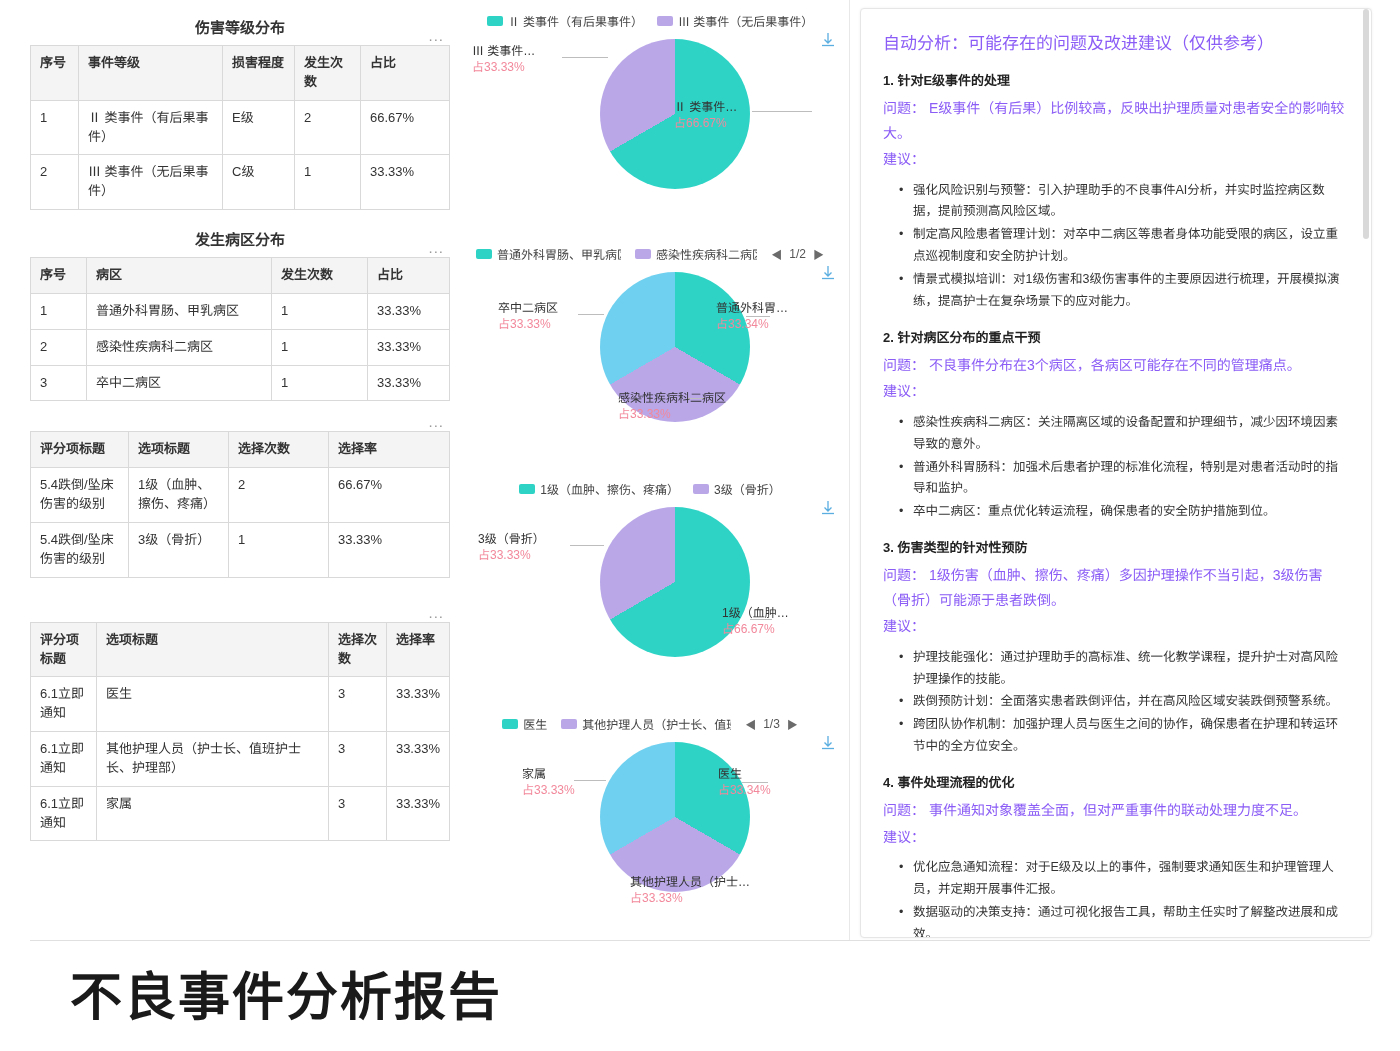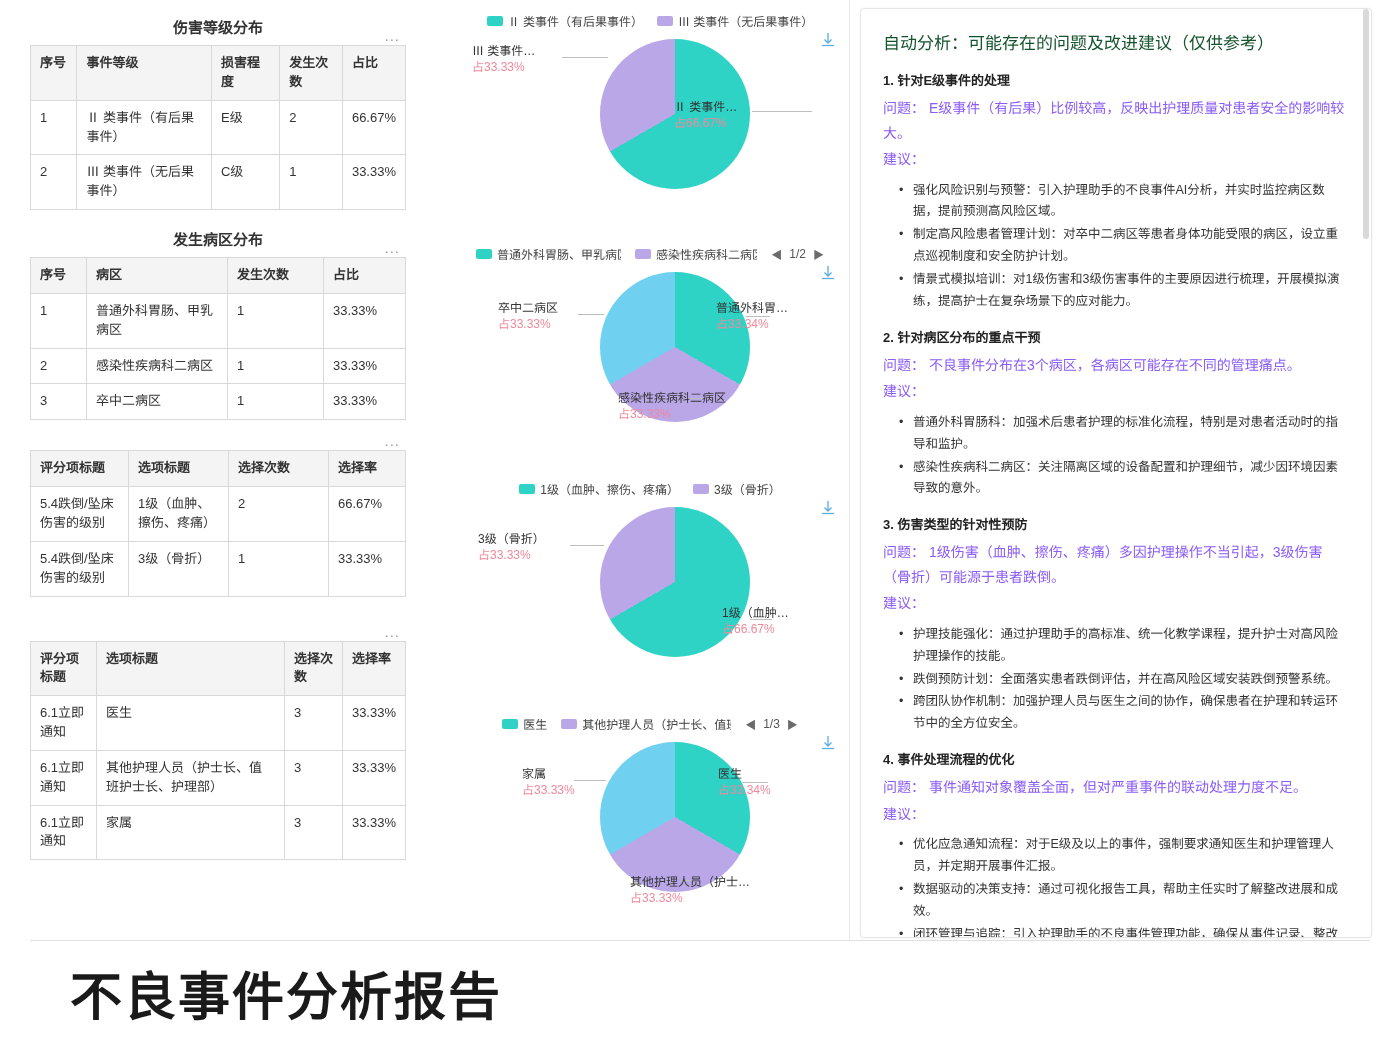--- a/index.html
+++ b/index.html
@@ -7,21 +7,21 @@
     margin: 0; padding: 0;
     width: 1400px; height: 1051px;
     background: #ffffff;
     font-family: "Liberation Sans", sans-serif;
     color: #333;
   }
   .page { position: relative; width: 1400px; height: 1051px; overflow: hidden; }
 
   
   .col-left {
-    position: absolute; left: 30px; top: 10px; width: 376px; height: 930px;
+    position: absolute; left: 30px; top: 10px; width: 420px; height: 930px;
   }
   .col-mid {
     position: absolute; left: 450px; top: 0px; width: 400px; height: 940px;
     border-right: 1px solid #e8e8e8;
   }
   .col-right {
     position: absolute; left: 860px; top: 8px; width: 512px; height: 930px;
     border: 1px solid #e6e6e6; border-radius: 4px; background: #fff;
     box-shadow: 0 0 3px rgba(0,0,0,0.06);
     padding: 18px 22px;
@@ -85,21 +85,21 @@
   .lbl { position: absolute; font-size: 12px; line-height: 1.35; }
   .lbl .name { color: #333; display: block; white-space: nowrap; }
   .lbl .pct { color: #f2889b; display: block; white-space: nowrap; }
   .lbl.right { text-align: left; }
   .lbl.left { text-align: left; }
 
   .leader { position: absolute; background: #bdbdbd; }
 
   
   .panel-title {
-    font-size: 17px; color: #14532d; font-weight: normal;
+    font-size: 17px; color: #8b5cf6; font-weight: normal;
     margin: 2px 0 16px 0;
   }
   .sec-h {
     font-size: 13px; font-weight: bold; color: #222;
     margin: 14px 0 7px 0;
   }
   .para {
     font-size: 14px; line-height: 1.75; color: #8b5cf6;
     margin: 0 0 2px 0;
   }
@@ -415,22 +415,23 @@
     <ul class="bullets">
       <li>强化风险识别与预警：引入护理助手的不良事件AI分析，并实时监控病区数据，提前预测高风险区域。</li>
       <li>制定高风险患者管理计划：对卒中二病区等患者身体功能受限的病区，设立重点巡视制度和安全防护计划。</li>
       <li>情景式模拟培训：对1级伤害和3级伤害事件的主要原因进行梳理，开展模拟演练，提高护士在复杂场景下的应对能力。</li>
     </ul>
 
     <div class="sec-h">2. 针对病区分布的重点干预</div>
     <p class="para">问题： 不良事件分布在3个病区，各病区可能存在不同的管理痛点。</p>
     <p class="para">建议：</p>
     <ul class="bullets">
+      <li>感染性疾病科二病区：关注隔离区域的设备配置和护理细节，减少因环境因素导致的意外。</li>
       <li>普通外科胃肠科：加强术后患者护理的标准化流程，特别是对患者活动时的指导和监护。</li>
-      <li>感染性疾病科二病区：关注隔离区域的设备配置和护理细节，减少因环境因素导致的意外。</li>
+      <li>卒中二病区：重点优化转运流程，确保患者的安全防护措施到位。</li>
     </ul>
 
     <div class="sec-h">3. 伤害类型的针对性预防</div>
     <p class="para">问题： 1级伤害（血肿、擦伤、疼痛）多因护理操作不当引起，3级伤害（骨折）可能源于患者跌倒。</p>
     <p class="para">建议：</p>
     <ul class="bullets">
       <li>护理技能强化：通过护理助手的高标准、统一化教学课程，提升护士对高风险护理操作的技能。</li>
       <li>跌倒预防计划：全面落实患者跌倒评估，并在高风险区域安装跌倒预警系统。</li>
       <li>跨团队协作机制：加强护理人员与医生之间的协作，确保患者在护理和转运环节中的全方位安全。</li>
     </ul>

